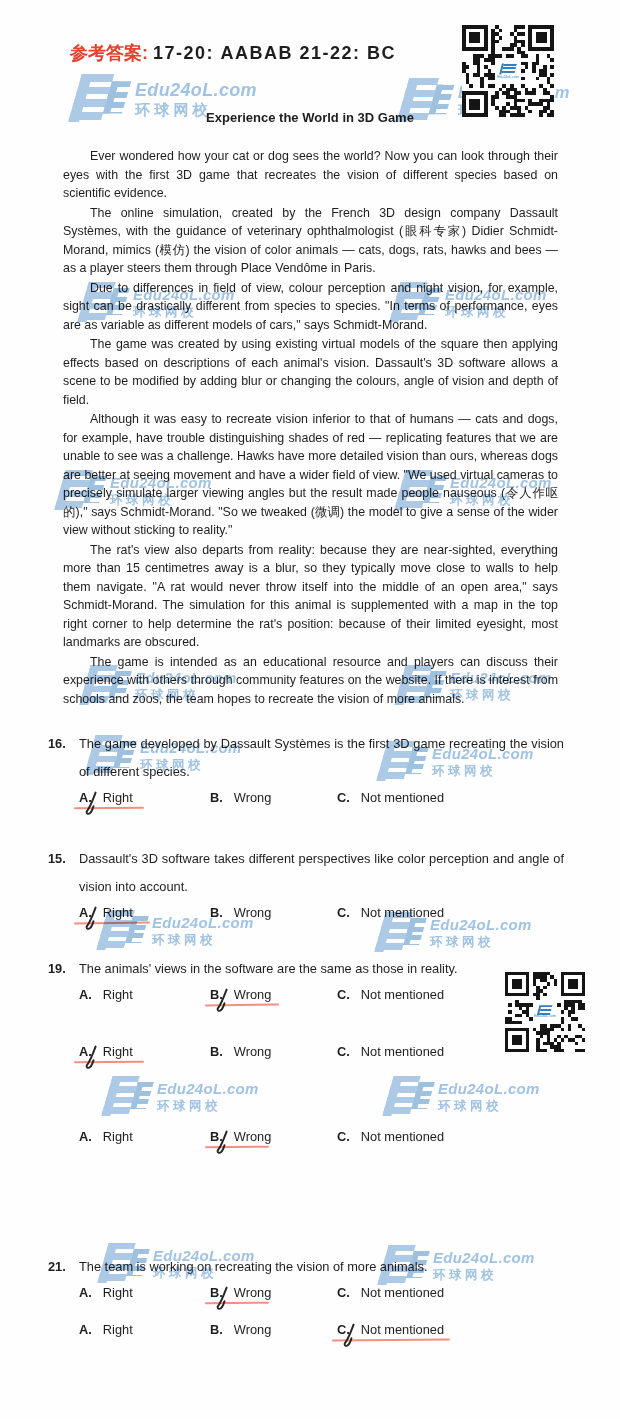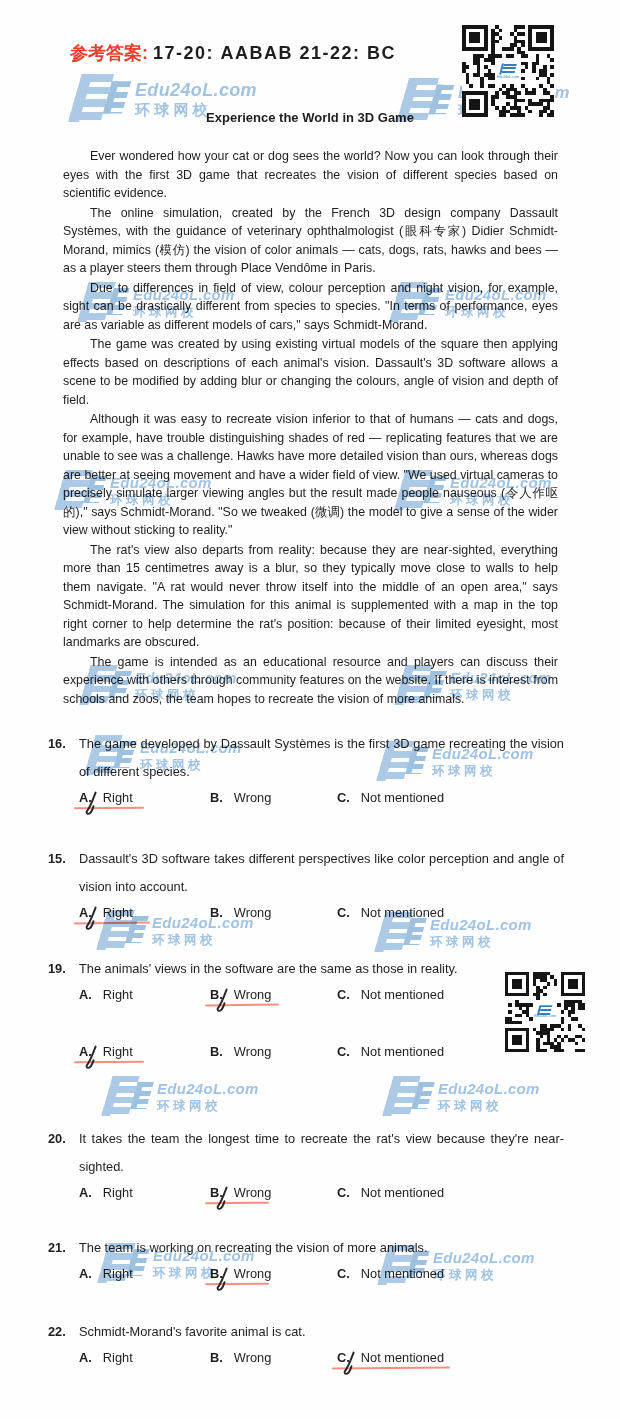--- a/index.html
+++ b/index.html
@@ -176,44 +176,40 @@
             <span class="opt-label">B.</span>
             <span class="opt-text">Wrong</span>
           </div>
           <div class="option o2">
             <span class="opt-label">C.</span>
             <span class="opt-text">Not mentioned</span>
           </div>
         </div>
       </div>
       <div class="question" style="top: 402px;">
-        <div class="q-line">
-          <span class="q-num">20.</span>
-          <span class="q-text">It takes the team the longest time to recreate the rat's view because they're near-sighted.</span>
-        </div>
         <div class="options">
           <div class="option o0">
             <span class="opt-label">A.</span>
             <span class="opt-text">Right</span>
           </div>
           <div class="option o1">
             <span class="opt-label">B.</span>
             <span class="opt-text">Wrong</span>
             <svg class="check" viewBox="0 0 20 30">
               <path d="M16 1 C13 9 9 19 5.5 23.5 C5 26.5 8.5 27 10.5 24 C12 21.5 13 19 13.5 17" fill="none" stroke="#262626" stroke-width="2.3" stroke-linecap="round"></path>
             </svg>
             <div class="underline" style="width:64px"></div>
           </div>
           <div class="option o2">
             <span class="opt-label">C.</span>
             <span class="opt-text">Not mentioned</span>
           </div>
         </div>
       </div>
-      <div class="question" style="top: 511px;">
+      <div class="question" style="top: 530px;">
         <div class="q-line">
           <span class="q-num">21.</span>
           <span class="q-text">The team is working on recreating the vision of more animals.</span>
         </div>
         <div class="options">
           <div class="option o0">
             <span class="opt-label">A.</span>
             <span class="opt-text">Right</span>
           </div>
           <div class="option o1">
@@ -224,24 +220,20 @@
             </svg>
             <div class="underline" style="width:64px"></div>
           </div>
           <div class="option o2">
             <span class="opt-label">C.</span>
             <span class="opt-text">Not mentioned</span>
           </div>
         </div>
       </div>
       <div class="question" style="top: 595px;">
-        <div class="q-line">
-          <span class="q-num">22.</span>
-          <span class="q-text">Schmidt-Morand's favorite animal is cat.</span>
-        </div>
         <div class="options">
           <div class="option o0">
             <span class="opt-label">A.</span>
             <span class="opt-text">Right</span>
           </div>
           <div class="option o1">
             <span class="opt-label">B.</span>
             <span class="opt-text">Wrong</span>
           </div>
           <div class="option o2">

